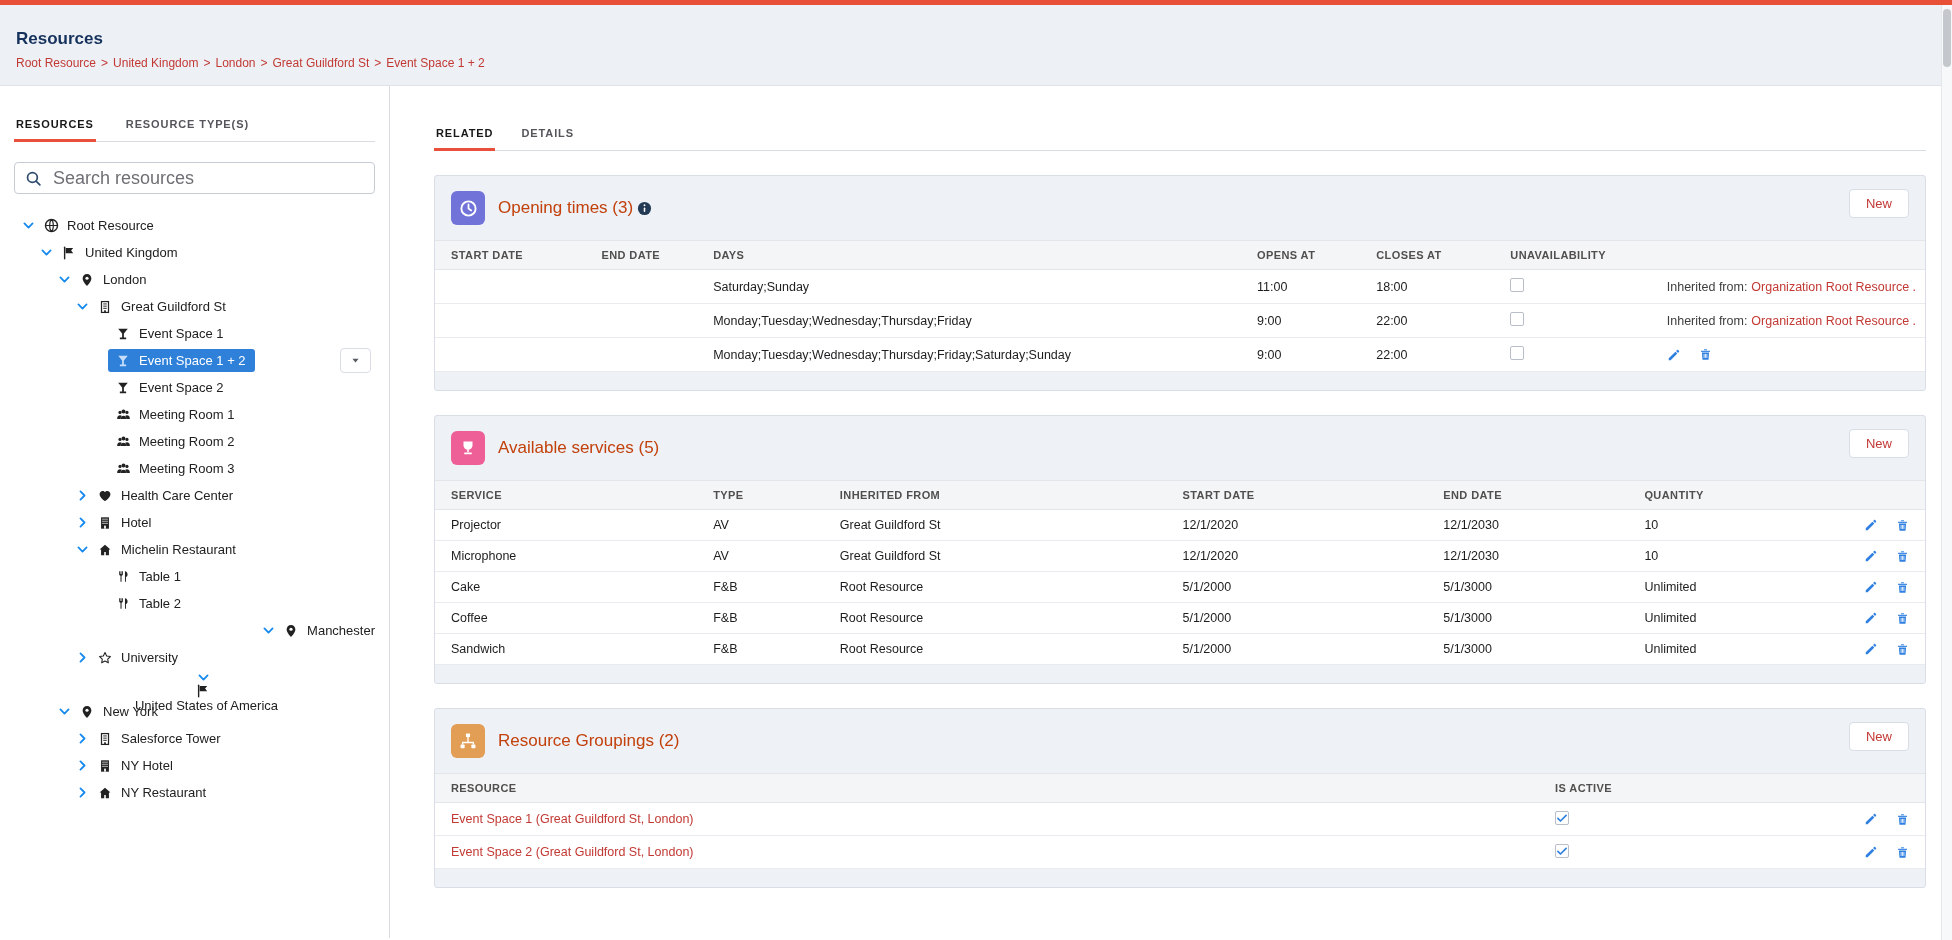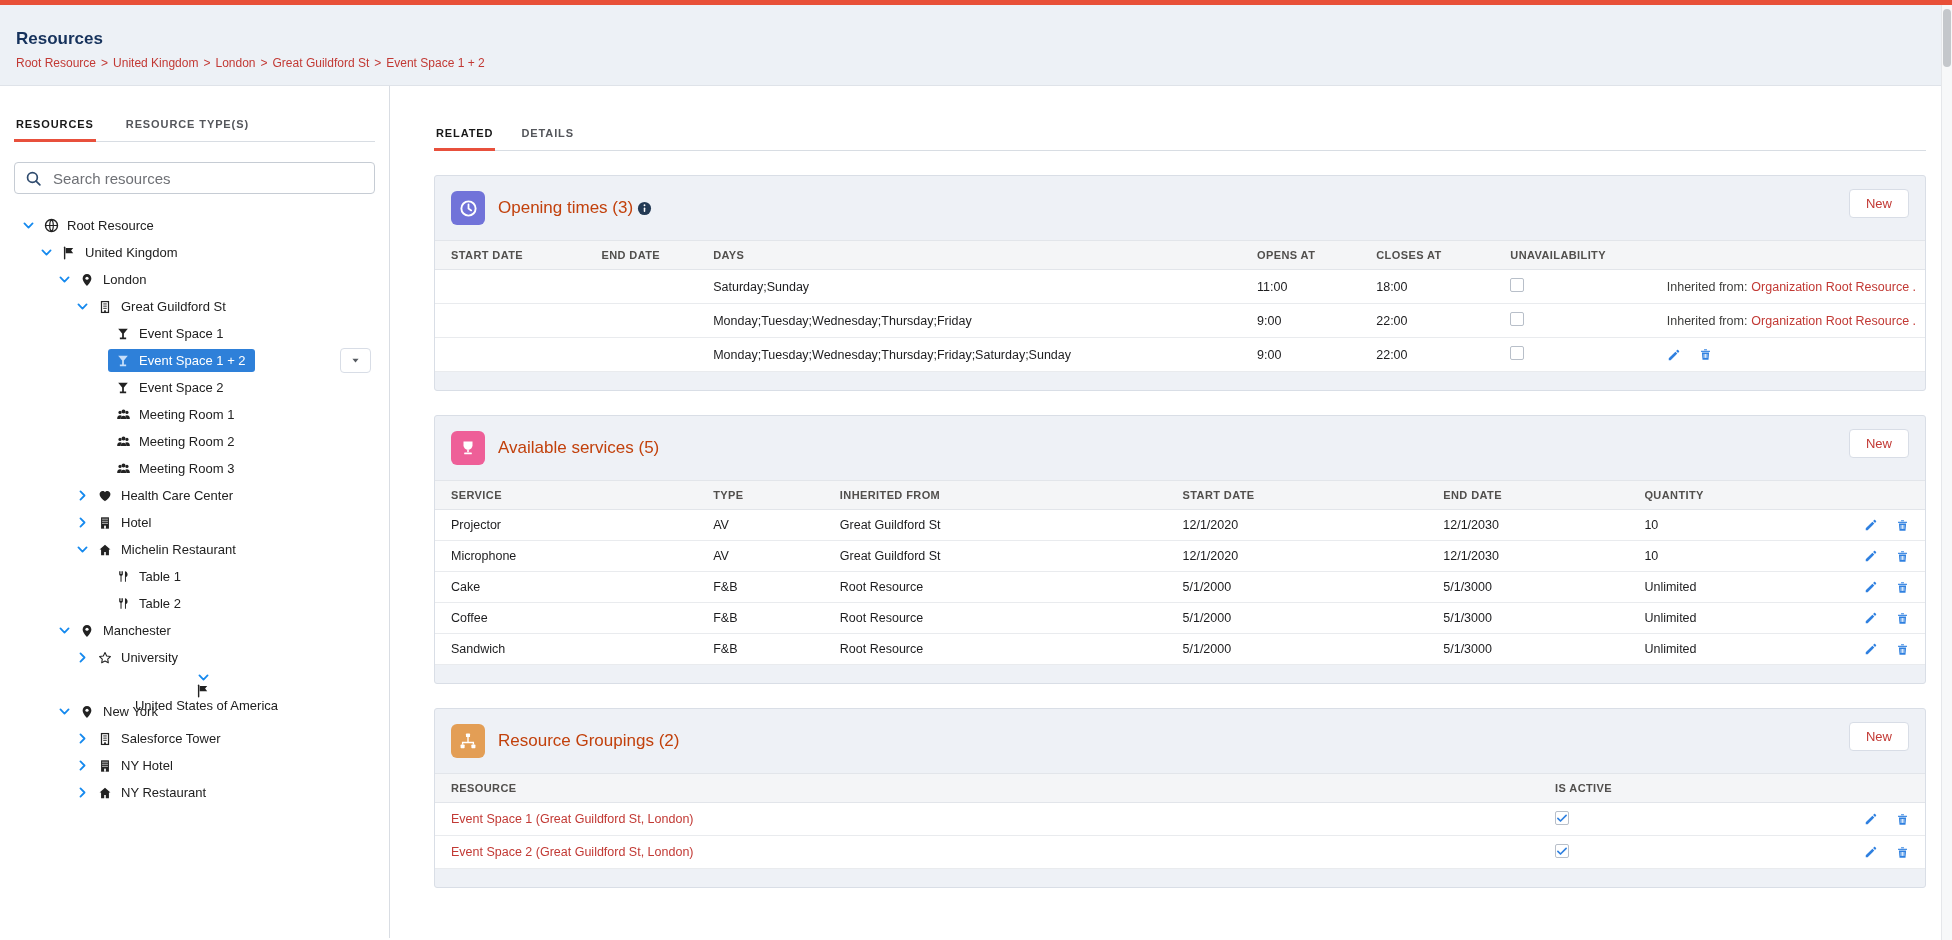--- a/index.html
+++ b/index.html
@@ -23,21 +23,21 @@
   
   .sidebar { width:390px; min-width:390px; border-right:1px solid #d9dde3; padding:26px 14px 0 14px; }
   .tabs { display:flex; gap:28px; border-bottom:1px solid #d8dde3; }
   .tab { font-size:11px; font-weight:700; letter-spacing:0.9px; color:#54565b;
          padding:6px 2px 11px 2px; cursor:pointer; position:relative; white-space:nowrap; }
   .tab.active { color:#181818; }
   .tab.active::after { content:""; position:absolute; left:0; right:0; bottom:-1px; height:3px; background:#e8503c; }
 
   .search-box { margin-top:20px; height:32px; border:1px solid #c6ccd4; border-radius:4px;
                 display:flex; align-items:center; gap:9px; padding:0 10px; background:#fff; }
-  .search-box input { border:none; outline:none; flex:1; font-size:15px; color:#000000;
+  .search-box input { border:none; outline:none; flex:1; font-size:18px; color:#000000;
                       font-family:"Liberation Sans", sans-serif; background:transparent; }
   .search-box input::placeholder { color:#6e7075; }
 
   .tree { margin-top:18px; font-size:13px; }
   .tree-row { display:flex; align-items:center; height:27px; position:relative; cursor:pointer; }
   .chev { width:16px; min-width:16px; margin-right:6px; display:flex; align-items:center; justify-content:center; }
   .tree-icon { width:18px; min-width:18px; margin-right:7px; display:flex; align-items:center; justify-content:center; }
   .tree-label { color:#212121; white-space:nowrap; }
   .pill { display:flex; align-items:center; background:#2e80d9; border-radius:3px;
           padding:4px 9px 4px 6px; margin-left:-6px; }
@@ -324,21 +324,21 @@
           <span class="tree-icon" style="display: flex;">
             <svg width="13" height="13" viewBox="0 0 16 16">
               <g fill="#222">
                 <path d="M2.7 1.5h1.1v3.4h.6V1.5h1.1v3.4h.6V1.5h1.1v3.3c0 1.2-.7 2-1.6 2.2v7.5H4.3V7c-.9-.2-1.6-1-1.6-2.2z"></path>
                 <path d="M9.8 1.5c1.9 0 3.2 1.7 3.2 3.9 0 1.7-.9 3-2 3.3v5.8H9.8z"></path>
               </g>
             </svg>
           </span>
           <span class="tree-label">Table 2</span>
         </div>
-        <div class="tree-row" style="padding-left: 42px;">
+        <div class="tree-row" style="padding-left: 42px; justify-content: flex-end;">
           <span class="chev">
             <svg width="13" height="13" viewBox="0 0 16 16">
               <path d="M3 5.5 8 10.5 13 5.5" fill="none" stroke="#1589ee" stroke-width="2.2" stroke-linecap="round" stroke-linejoin="round"></path>
             </svg>
           </span>
           <span class="tree-icon" style="display: flex;">
             <svg width="14" height="14" viewBox="0 0 16 16">
               <path d="M8 1.2c2.8 0 5 2.2 5 5 0 3.6-5 8.6-5 8.6S3 9.8 3 6.2c0-2.8 2.2-5 5-5z" fill="#222"></path>
               <circle cx="8" cy="6" r="1.8" fill="#fff"></circle>
             </svg>

